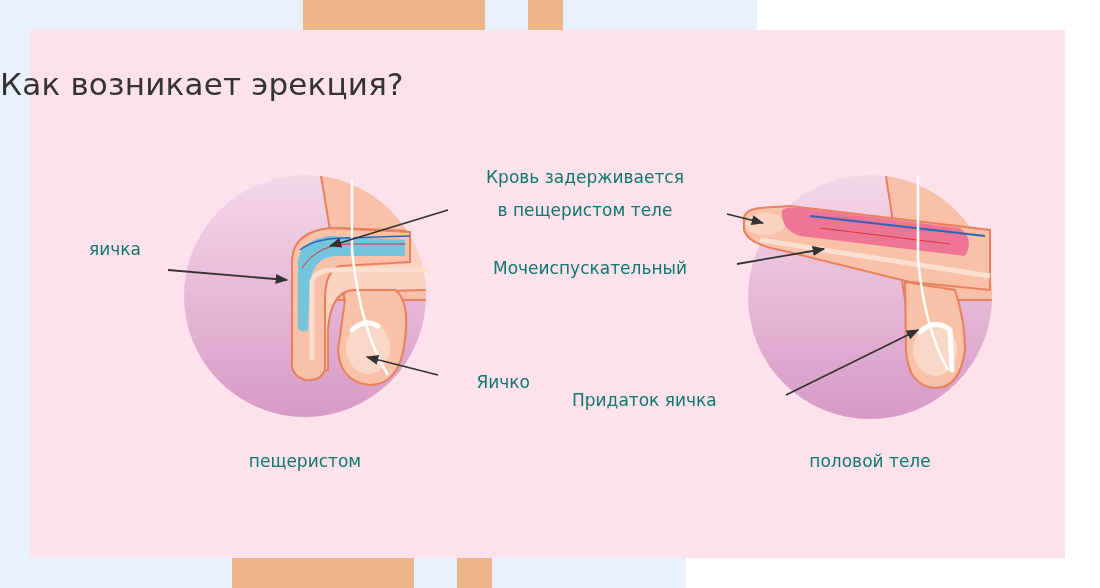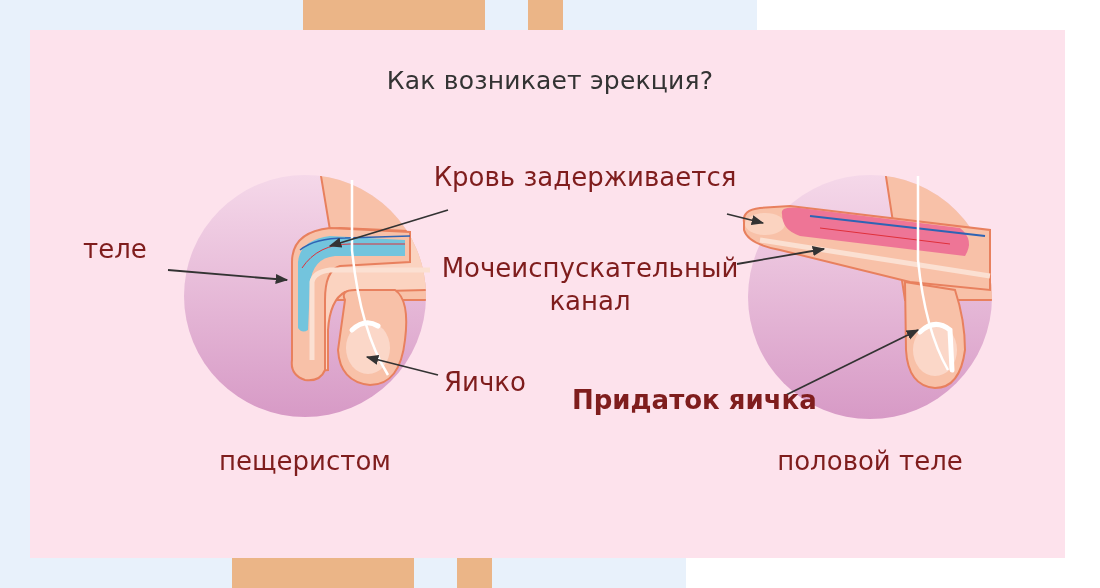--- a/index.html
+++ b/index.html
@@ -10,25 +10,25 @@
   }
   .bg-blue-top { position: absolute; left: 0; top: 0; width: 757px; height: 30px; background: #e8f1fb; }
   .bg-blue-left { position: absolute; left: 0; top: 0; width: 30px; height: 588px; background: #e8f1fb; }
   .bg-blue-bottom { position: absolute; left: 0; top: 558px; width: 686px; height: 30px; background: #e8f1fb; }
   .bar { position: absolute; background: #ebb587; }
   .panel {
     position: absolute; left: 30px; top: 30px; width: 1035px; height: 528px;
     background: #fde2ec;
   }
   .title {
-    position: absolute; left: 0; top: 66px; width: 1100px; text-align: center;
-    font-size: 25px; color: #333333; letter-spacing: 0.2px;
+    position: absolute; left: 0; top: 66px; width: 1100px; text-align: left;
+    font-size: 31px; color: #333333; letter-spacing: 0.2px;
   }
   .label {
-    position: absolute; color: #7f1d1d; font-size: 26px; line-height: 33px;
+    position: absolute; color: #0f766e; font-size: 17px; line-height: 33px;
     text-align: center; white-space: nowrap;
   }
   svg.art { position: absolute; left: 0; top: 0; }
 </style>
 </head>
 <body>
 
 <div class="bg-blue-top"></div>
 <div class="bg-blue-left"></div>
 <div class="bg-blue-bottom"></div>
@@ -105,35 +105,35 @@
 
   <line x1="168" y1="270" x2="287" y2="280" stroke="#333333" stroke-width="1.8" marker-end="url(#arrow)"></line>
   <line x1="448" y1="210" x2="330" y2="246" stroke="#333333" stroke-width="1.8" marker-end="url(#arrow)"></line>
   <line x1="727" y1="214" x2="763" y2="223" stroke="#333333" stroke-width="1.8" marker-end="url(#arrow)"></line>
   <line x1="737" y1="264" x2="824" y2="249" stroke="#333333" stroke-width="1.8" marker-end="url(#arrow)"></line>
   <line x1="438" y1="375" x2="367" y2="357" stroke="#333333" stroke-width="1.8" marker-end="url(#arrow)"></line>
   <line x1="786" y1="395" x2="918" y2="330" stroke="#333333" stroke-width="1.8" marker-end="url(#arrow)"></line>
 </svg>
 
 <div class="label" style="left:40px;top:233px;width:150px;">
-  <div>теле</div>
+  <div>яичка</div>
 </div>
 
 <div class="label" style="left:430px;top:161px;width:310px;">
   <div>Кровь задерживается</div>
+  <div>в пещеристом теле</div>
 </div>
 
 <div class="label" style="left:440px;top:252px;width:300px;text-align:center;">
   <div>Мочеиспускательный</div>
-  <div>канал</div>
 </div>
 
-<div class="label" style="left:440px;top:366px;width:90px;text-align:center;">Яичко</div>
+<div class="label" style="left:440px;top:366px;width:90px;text-align:right;">Яичко</div>
 
-<div class="label" style="left:572px;top:384px;width:220px;text-align:left;font-weight:bold;">Придаток яичка</div>
+<div class="label" style="left:572px;top:384px;width:220px;text-align:left;">Придаток яичка</div>
 
 <div class="label" style="left:190px;top:445px;width:230px;">
   <div>пещеристом</div>
 </div>
 
 <div class="label" style="left:745px;top:445px;width:250px;">
   <div>половой теле</div>
 </div>
 
 </body></html>

